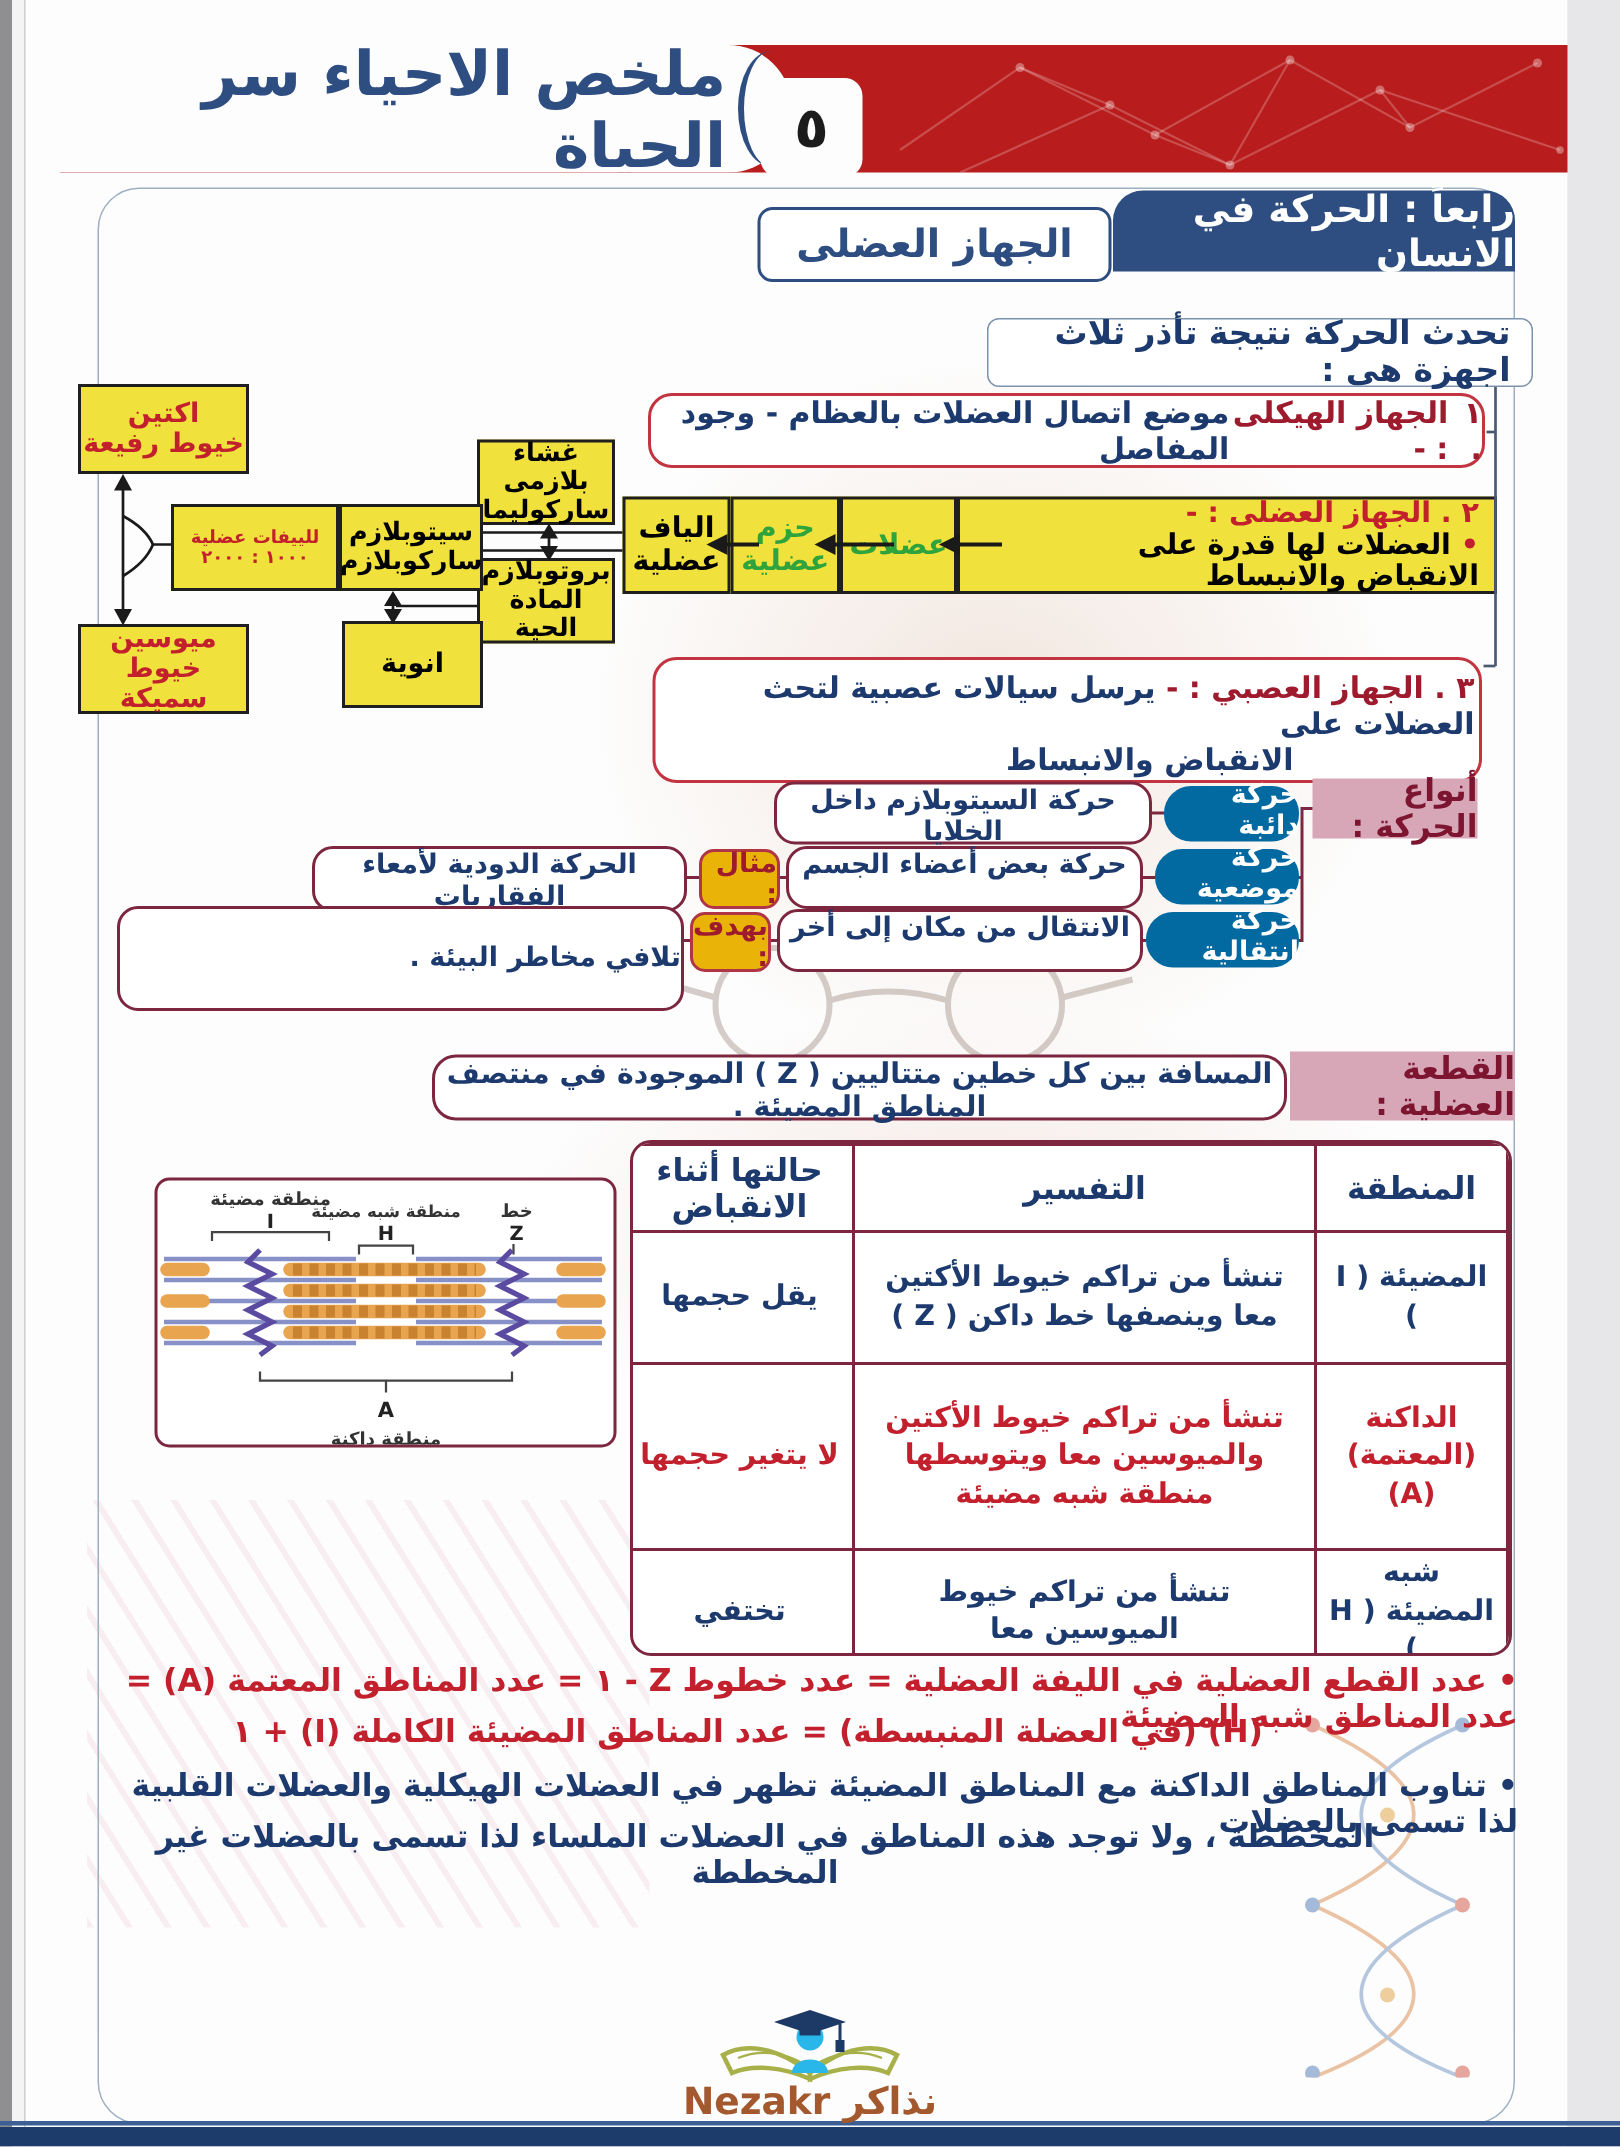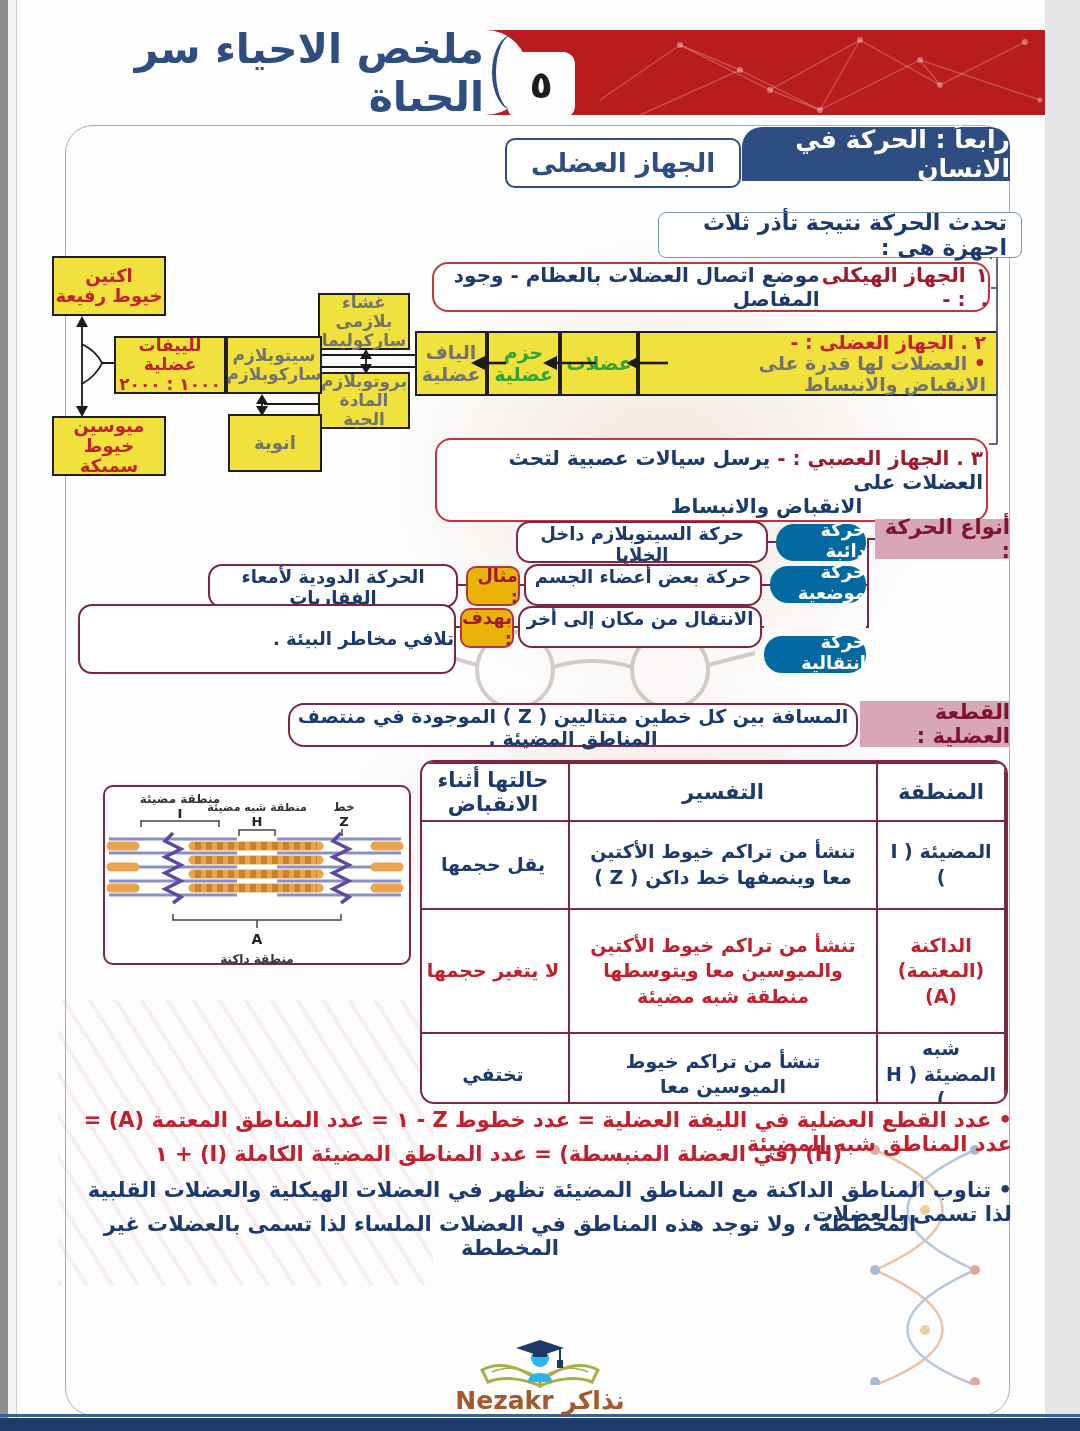--- a/index.html
+++ b/index.html
@@ -40,21 +40,21 @@
   .sysbox{background:#fff;border:2.4px solid #c23540;border-radius:16px;color:#1d3a6e;font-weight:bold;z-index:2;}
   .sys1{left:432px;top:262px;width:558px;height:50px;display:flex;align-items:center;justify-content:center;font-size:20px;}
   .sys3{left:435px;top:438px;width:553px;height:84px;padding:6px 3px;font-size:20px;}
   .sys3 .l2{padding-left:110px;text-align:center;}
   .sysname{color:#9e1b2e;}
   .sysnum{color:#9e1b2e;}
 
   
   .ybox{background:#f1e13d;border:2px solid #1f1f1f;display:flex;flex-direction:column;align-items:center;justify-content:center;
     text-align:center;font-weight:bold;line-height:1.12;z-index:2;}
-  .navytxt{color:#737373;} .redtxt{color:#c3202e;} .greentxt{color:#2fa33c;}
+  .navytxt{color:#000000;} .redtxt{color:#c3202e;} .greentxt{color:#2fa33c;}
   .bigy{left:638px;top:331px;width:360px;height:65px;align-items:flex-end;padding-left:52px;padding-right:10px;font-size:19px;}
   .bigy .row{width:100%;text-align:right;}
 
   
   .pill{background:#0369a1;color:#fff;border-radius:18px;display:flex;align-items:flex-end;justify-content:center;
     font-size:18px;font-weight:bold;z-index:2;}
   .wob{background:#fff;border:2px solid #7d2640;border-radius:14px;display:flex;align-items:flex-start;justify-content:center;
     color:#1d3a6e;font-size:18px;font-weight:bold;text-align:center;z-index:2;}
   .small-lbl{background:#eab308;border:2px solid #b03545;border-radius:10px;display:flex;align-items:center;justify-content:center;
     color:#9e1b2e;font-size:18px;font-weight:bold;z-index:2;}
@@ -196,21 +196,21 @@
   <span>ساركوليما</span>
 </div>
 <div class="abs ybox navytxt" style="left:318px;top:372px;width:92px;height:57px;font-size:17px;">
   <span>بروتوبلازم</span>
   <span>المادة الحية</span>
 </div>
 <div class="abs ybox navytxt" style="left:226px;top:336px;width:96px;height:58px;font-size:17px;">
   <span>سيتوبلازم</span>
   <span>ساركوبلازم</span>
 </div>
-<div class="abs ybox redtxt" style="left:114px;top:336px;width:112px;height:58px;font-size:17px;">
+<div class="abs ybox redtxt" style="left:114px;top:336px;width:112px;height:58px;font-size:12px;">
   <span>للييفات عضلية</span>
   <span>١٠٠٠ : ٢٠٠٠</span>
 </div>
 <div class="abs ybox navytxt" style="left:228px;top:414px;width:94px;height:58px;font-size:18px;">
   <span>انوية</span>
 </div>
 <div class="abs ybox redtxt" style="left:52px;top:256px;width:114px;height:60px;font-size:18px;">
   <span>اكتين</span>
   <span>خيوط رفيعة</span>
 </div>
@@ -221,30 +221,30 @@
 
 <div class="abs sysbox sys3">
   <div>
     <span class="sysnum">٣ . </span>
     <span class="sysname">الجهاز العصبي : - </span>
     <span>يرسل سيالات عصبية لتحث العضلات على</span>
   </div>
   <div class="l2">الانقباض والانبساط</div>
 </div>
 
-<div class="abs pinklabel" style="left:875px;top:519px;width:135px;height:40px;">
+<div class="abs pinklabel" style="left:875px;top:519px;width:110px;height:40px;">
   <span>أنواع الحركة :</span>
 </div>
 <div class="abs pill" style="left:776px;top:524px;width:90px;height:37px;">
   <span>حركة دائبة</span>
 </div>
 <div class="abs pill" style="left:770px;top:566px;width:96px;height:37px;">
   <span>حركة موضعية</span>
 </div>
-<div class="abs pill" style="left:764px;top:608px;width:102px;height:37px;margin-top:28px;">
+<div class="abs pill" style="left:764px;top:608px;width:102px;height:37px;">
   <span>حركة انتقالية</span>
 </div>
 <div class="abs wob" style="left:516px;top:521px;width:252px;height:42px;">
   <span>حركة السيتوبلازم داخل الخلايا</span>
 </div>
 <div class="abs wob" style="left:524px;top:564px;width:238px;height:42px;">
   <span>حركة بعض أعضاء الجسم</span>
 </div>
 <div class="abs wob" style="left:518px;top:606px;width:244px;height:42px;">
   <span>الانتقال من مكان إلى أخر</span>

